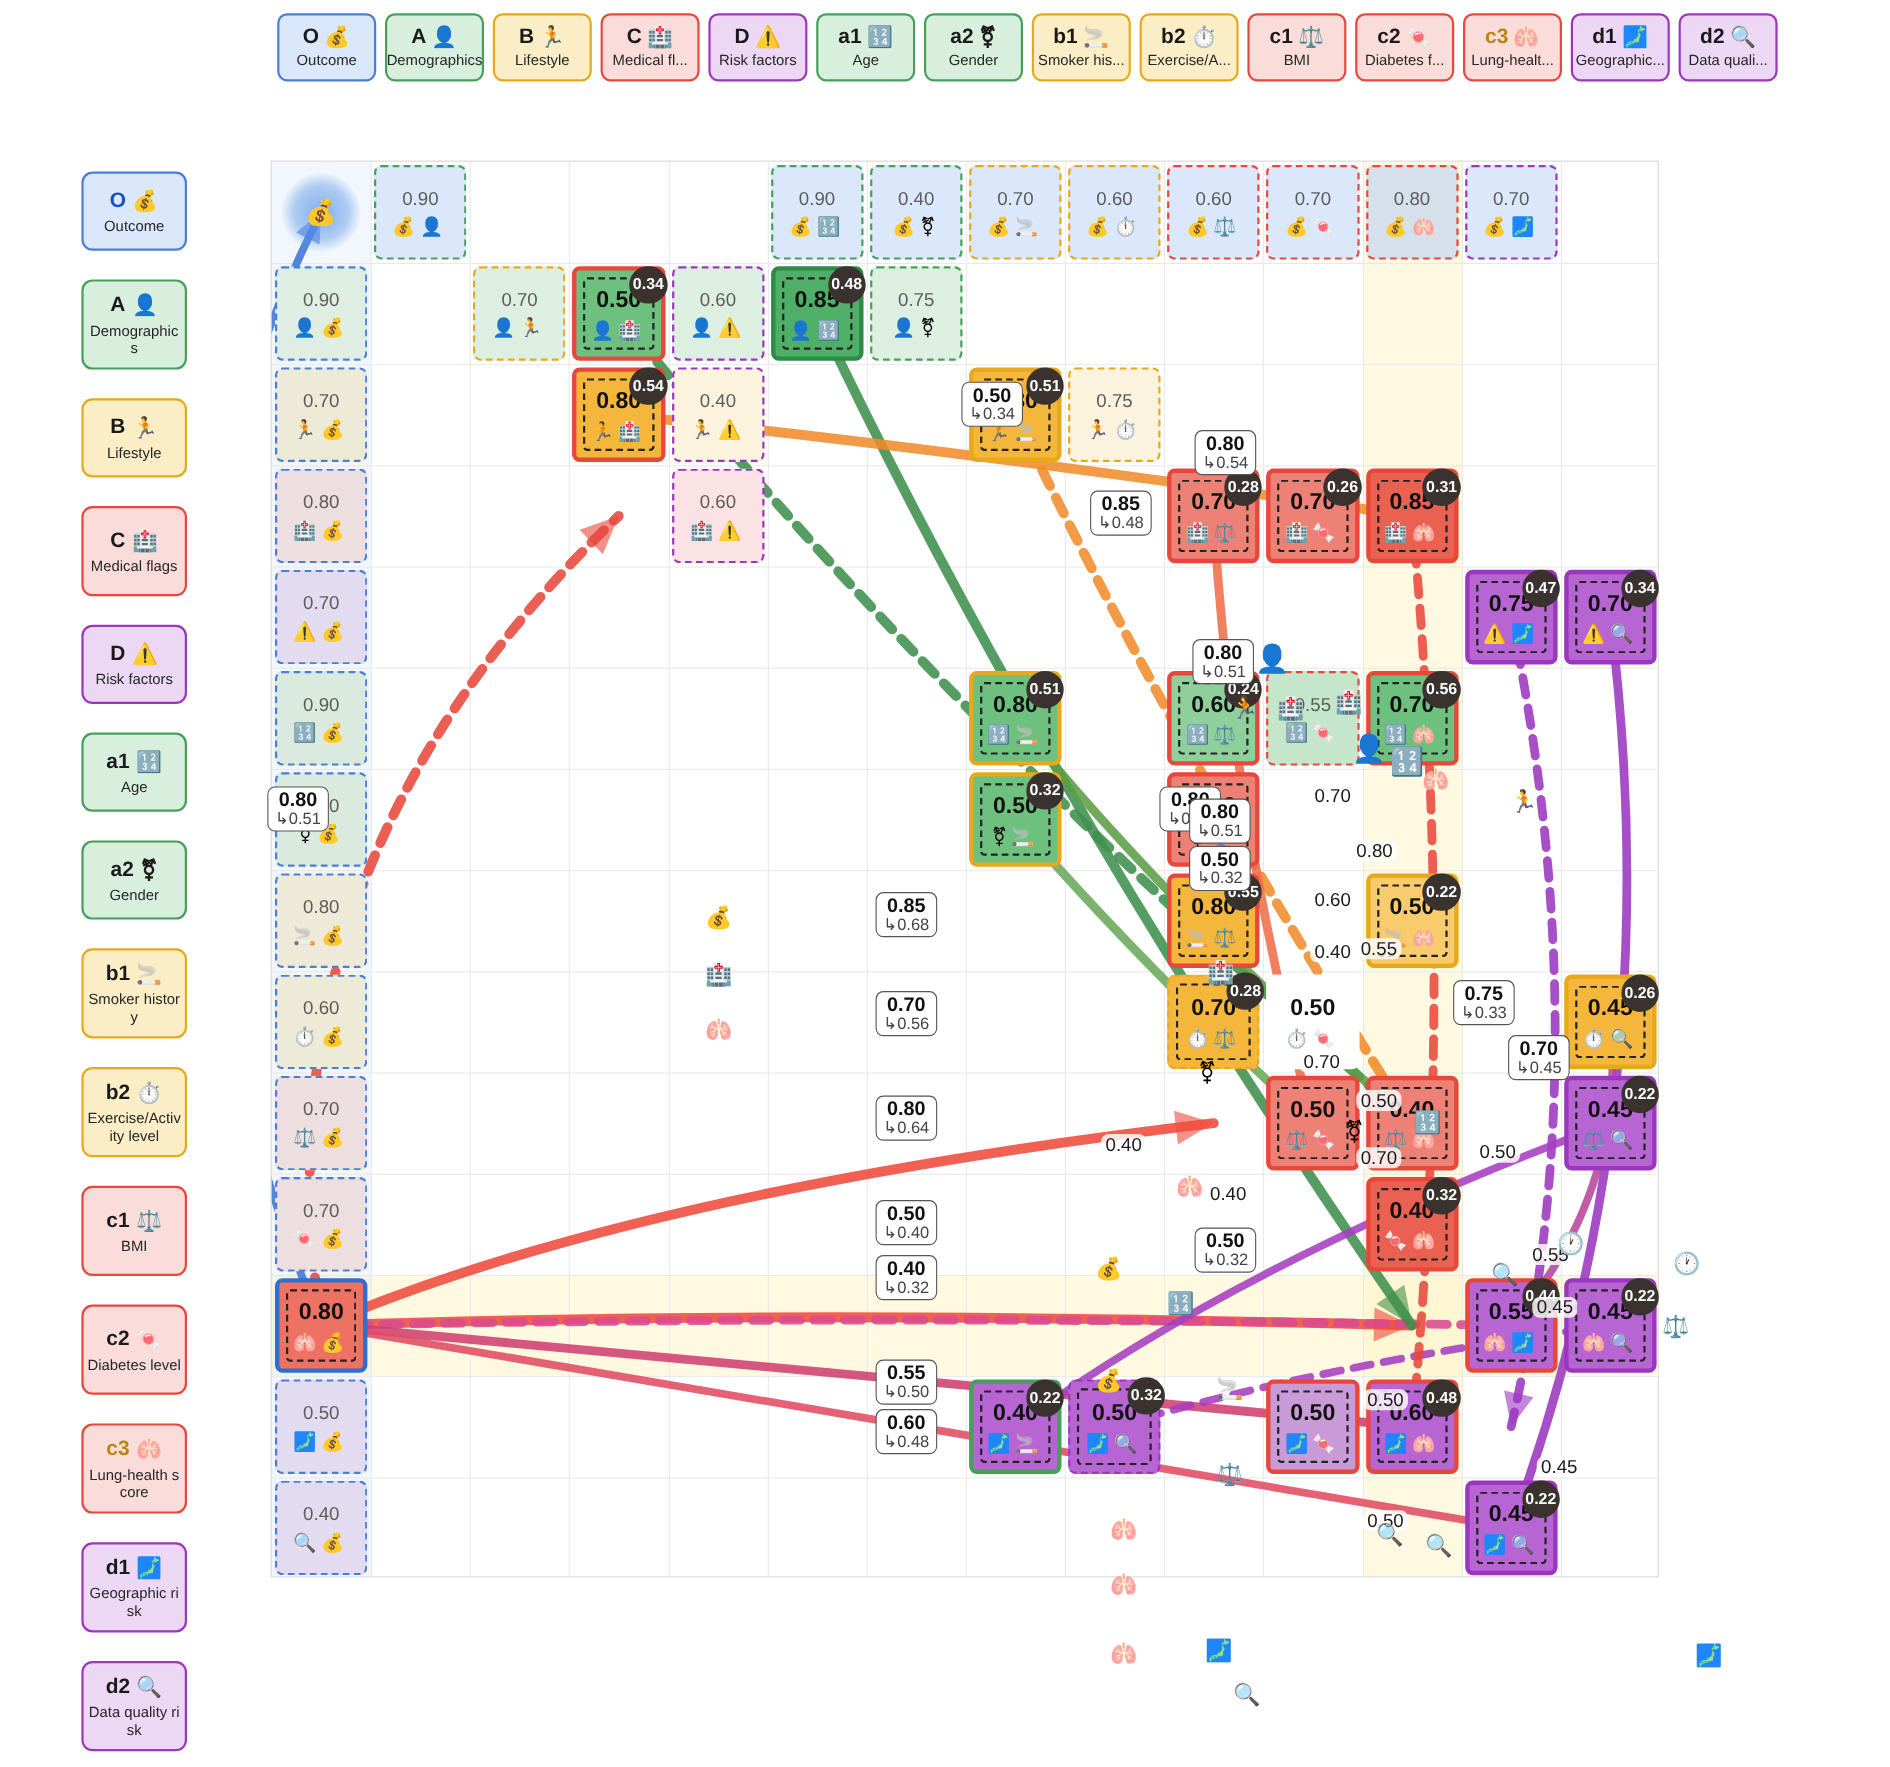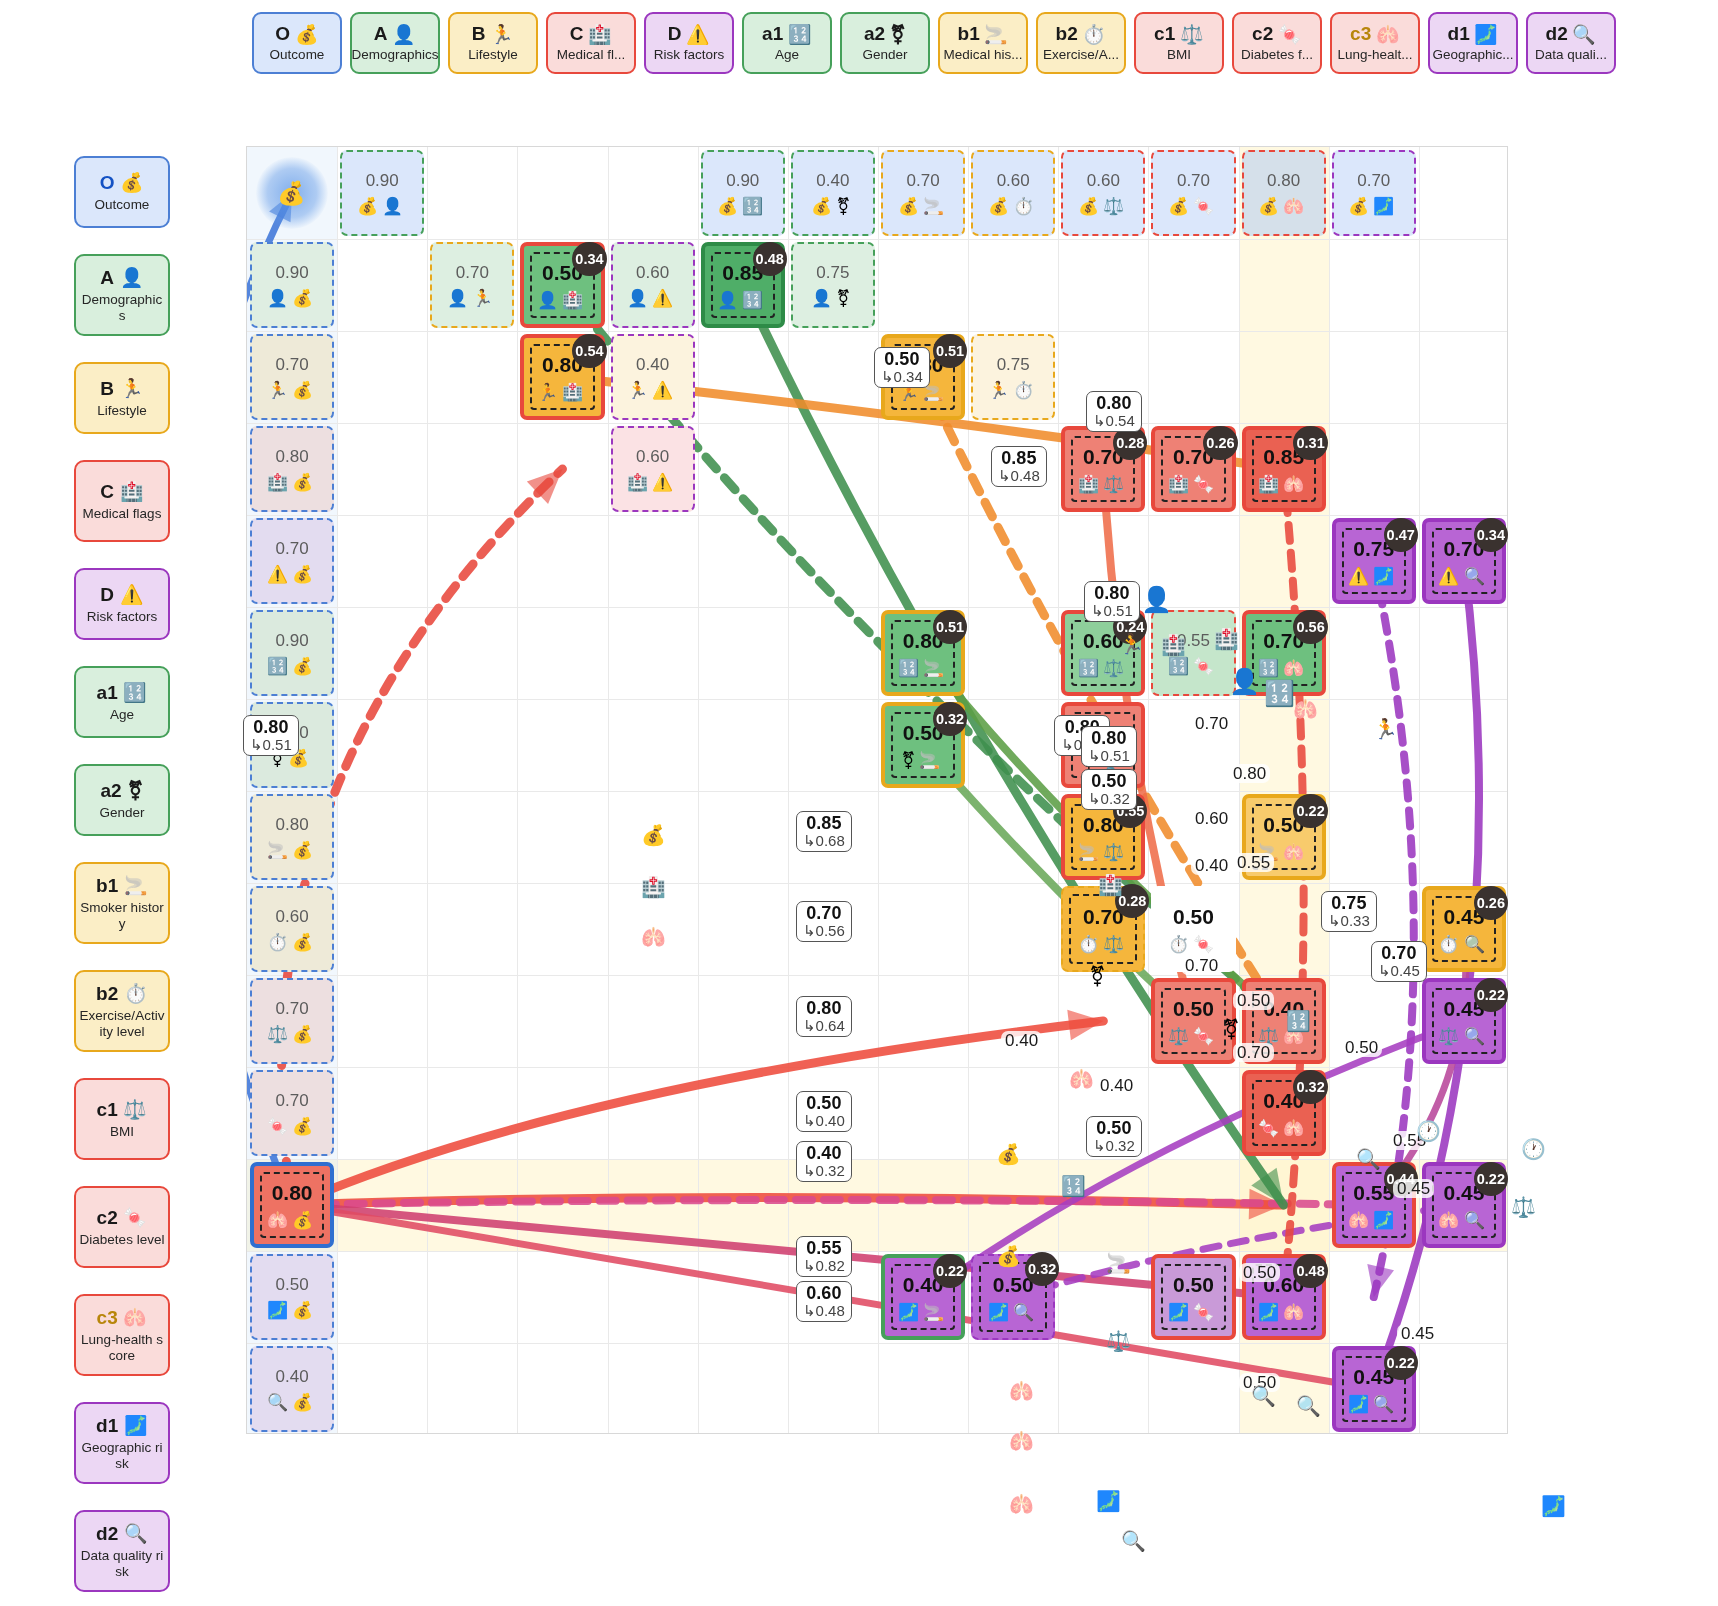--- a/index.html
+++ b/index.html
@@ -161,21 +161,21 @@
           <span style="color:#1a1a1a">a2</span>
           <span class="lg-emoji">⚧</span>
         </div>
         <div class="lg-name">Gender</div>
       </div>
       <div class="lg-chip" style="background: rgb(251, 238, 198); border-color: rgb(232, 168, 28);">
         <div class="lg-code">
           <span style="color:#1a1a1a">b1</span>
           <span class="lg-emoji">🚬</span>
         </div>
-        <div class="lg-name">Medical his...</div>
+        <div class="lg-name">Smoker his...</div>
       </div>
       <div class="lg-chip" style="background: rgb(251, 238, 198); border-color: rgb(232, 168, 28);">
         <div class="lg-code">
           <span style="color:#1a1a1a">b2</span>
           <span class="lg-emoji">⏱️</span>
         </div>
         <div class="lg-name">Exercise/A...</div>
       </div>
       <div class="lg-chip" style="background: rgb(250, 220, 218); border-color: rgb(232, 72, 60);">
         <div class="lg-code">
@@ -725,21 +725,21 @@
         <div class="elabel" style="left: 549px; top: 944px;">
           <span class="pri">0.50</span>
           <span class="sec">↳0.40</span>
         </div>
         <div class="elabel" style="left: 549px; top: 994px;">
           <span class="pri">0.40</span>
           <span class="sec">↳0.32</span>
         </div>
         <div class="elabel" style="left: 549px; top: 1089px;">
           <span class="pri">0.55</span>
-          <span class="sec">↳0.82</span>
+          <span class="sec">↳0.50</span>
         </div>
         <div class="elabel" style="left: 549px; top: 1134px;">
           <span class="pri">0.60</span>
           <span class="sec">↳0.48</span>
         </div>
         <div class="elabel" style="left: 834px; top: 579px;">
           <span class="pri">0.80</span>
           <span class="sec">↳0.51</span>
         </div>
         <div class="elabel" style="left: 834px; top: 622px;">

